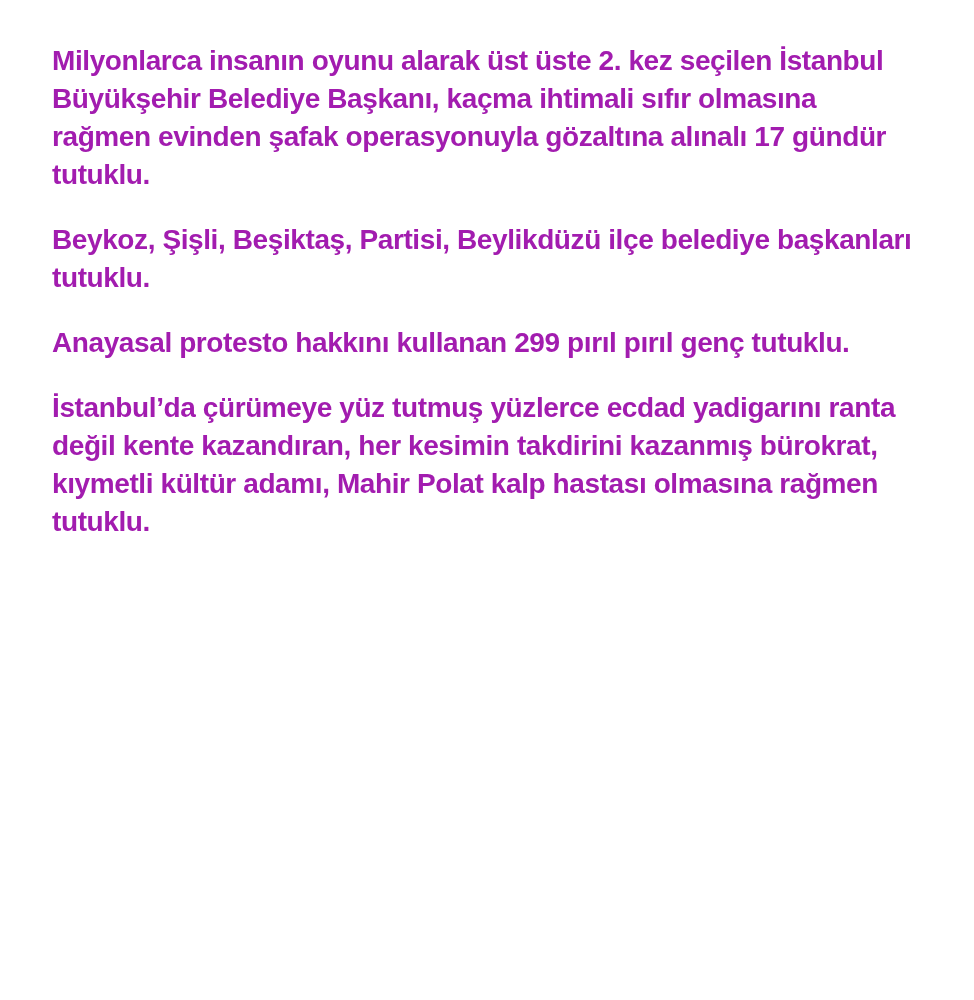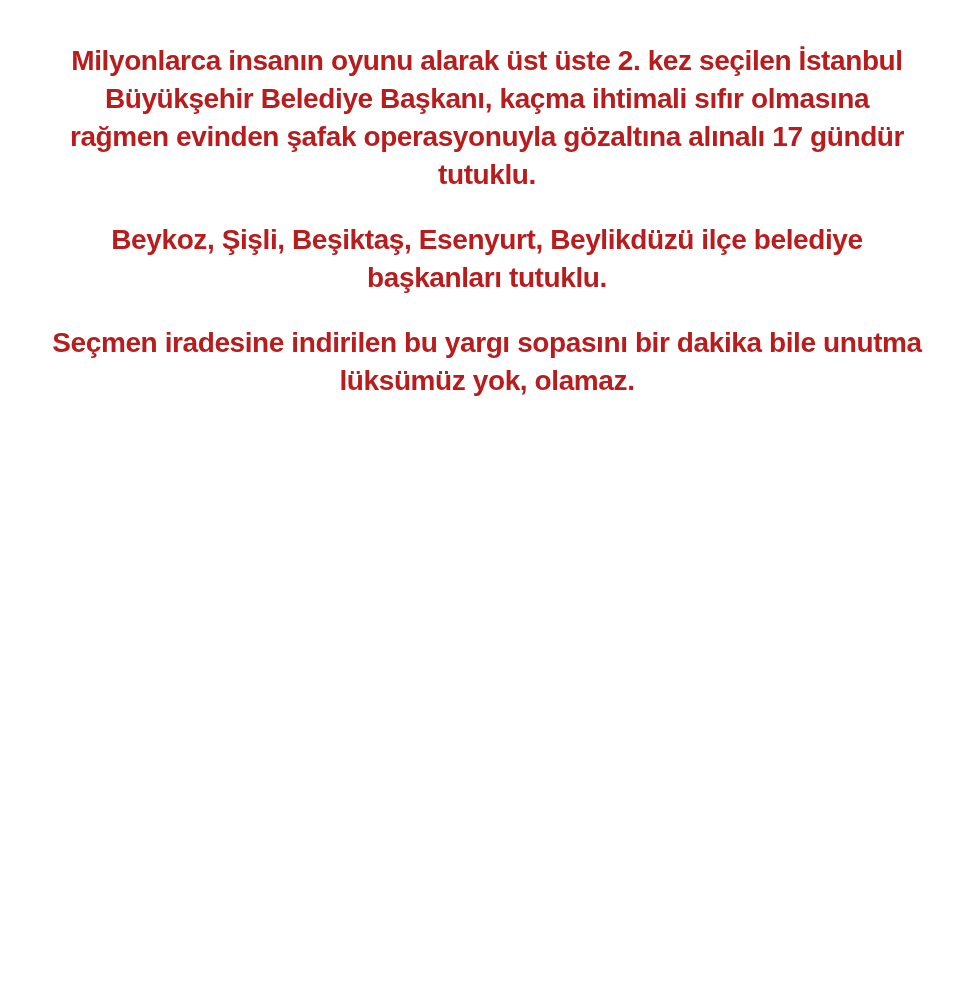--- a/index.html
+++ b/index.html
@@ -12,40 +12,40 @@
     background: #ffffff;
     overflow: hidden;
   }
   .text-card {
     box-sizing: border-box;
     width: 974px;
     height: 1000px;
     padding: 42px 52px 30px 52px;
     font-family: "Liberation Sans", "DejaVu Sans", sans-serif;
     font-weight: bold;
-    color: #b91c1c;
-    text-align: center;
+    color: #a21caf;
   }
   .text-card p {
     margin: 0 auto 27px auto;
     max-width: 872px;
     font-size: 28px;
     line-height: 38px;
     letter-spacing: -0.4px;
   }
   .text-card p:last-child {
     margin-bottom: 0;
   }
 </style>
 </head>
 <body>
 
 <div class="text-card">
   <p>Milyonlarca insanın oyunu alarak üst üste 2. kez seçilen İstanbul Büyükşehir Belediye Başkanı, kaçma ihtimali sıfır olmasına rağmen evinden şafak operasyonuyla gözaltına alınalı 17 gündür tutuklu.</p>
 
-  <p>Beykoz, Şişli, Beşiktaş, Esenyurt, Beylikdüzü ilçe belediye başkanları tutuklu.</p>
+  <p>Beykoz, Şişli, Beşiktaş, Partisi, Beylikdüzü ilçe belediye başkanları tutuklu.</p>
 
 
+  <p>Anayasal protesto hakkını kullanan 299 pırıl pırıl genç tutuklu.</p>
+
+  <p>İstanbul’da çürümeye yüz tutmuş yüzlerce ecdad yadigarını ranta değil kente kazandıran, her kesimin takdirini kazanmış bürokrat, kıymetli kültür adamı, Mahir Polat kalp hastası olmasına rağmen tutuklu.</p>
 
 
-
-  <p>Seçmen iradesine indirilen bu yargı sopasını bir dakika bile unutma lüksümüz yok, olamaz.</p>
 </div>
 
 </body></html>

